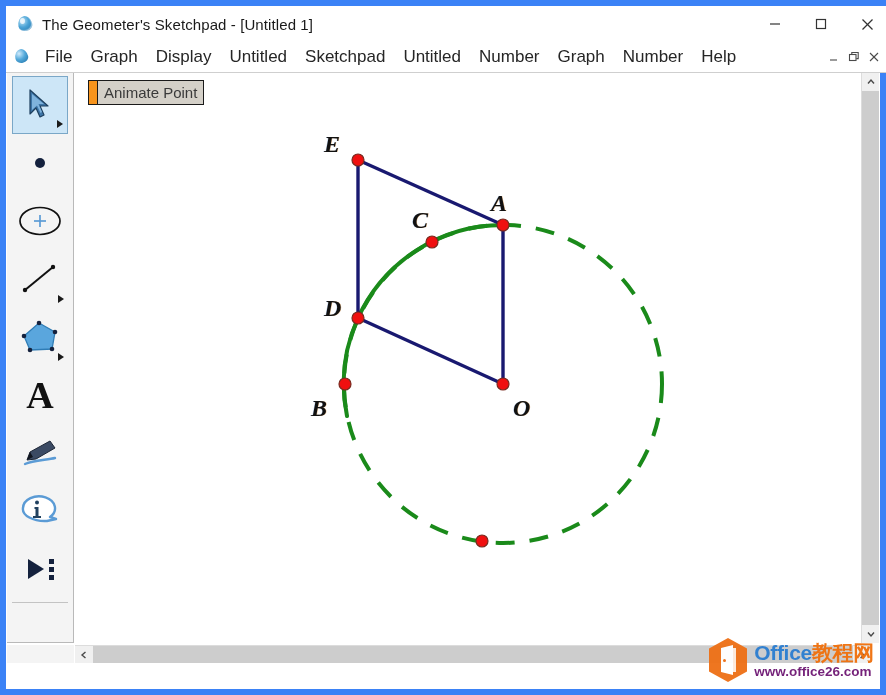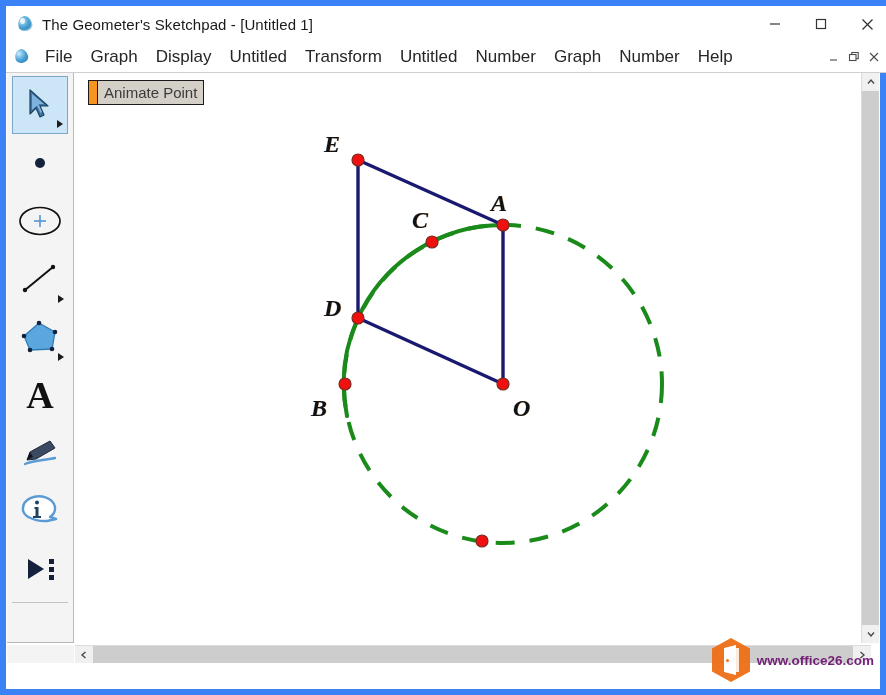--- a/index.html
+++ b/index.html
@@ -353,21 +353,21 @@
   </div>
 
   <div class="menubar">
     <div class="menu-appicon">
       <div class="drop"></div>
     </div>
     <div class="menu-item">File</div>
     <div class="menu-item">Graph</div>
     <div class="menu-item">Display</div>
     <div class="menu-item">Untitled</div>
-    <div class="menu-item">Transform</div>
+    <div class="menu-item">Sketchpad</div>
     <div class="menu-item">Untitled</div>
     <div class="menu-item">Number</div>
     <div class="menu-item">Graph</div>
     <div class="menu-item">Number</div>
     <div class="menu-item">Help</div>
 
     <div class="mdi-btns">
       <div class="mdi-btn">
         <svg width="12" height="12" viewBox="0 0 12 12">
             <line x1="2" y1="9" x2="9" y2="9" stroke="#4a4a4a" stroke-width="1.1"></line>
@@ -539,17 +539,20 @@
     <div class="wm-hex">
       <svg width="42" height="46" viewBox="0 0 42 46">
         <polygon points="21,1 40,11.5 40,34.5 21,45 2,34.5 2,11.5" fill="#ee7219"></polygon>
         <path d="M14,11 L26,8 L26,38 L14,35 Z" fill="#ffffff"></path>
         <rect x="26" y="11" width="3" height="24" fill="#ffffff" opacity=".85"></rect>
         <path d="M16,13.5 L24,12 L24,34 L16,32.5 Z" fill="#ee7219" opacity=".0"></path>
         <circle cx="17.5" cy="23.5" r="1.5" fill="#ee7219"></circle>
       </svg>
     </div>
     <div class="wm-text">
+      <div class="wm-line1">
+        <span class="en">Office</span><span class="cn">教程网</span>
+      </div>
       <div class="wm-line2">www.office26.com</div>
     </div>
   </div>
 
 </div>
 
 </body></html>

